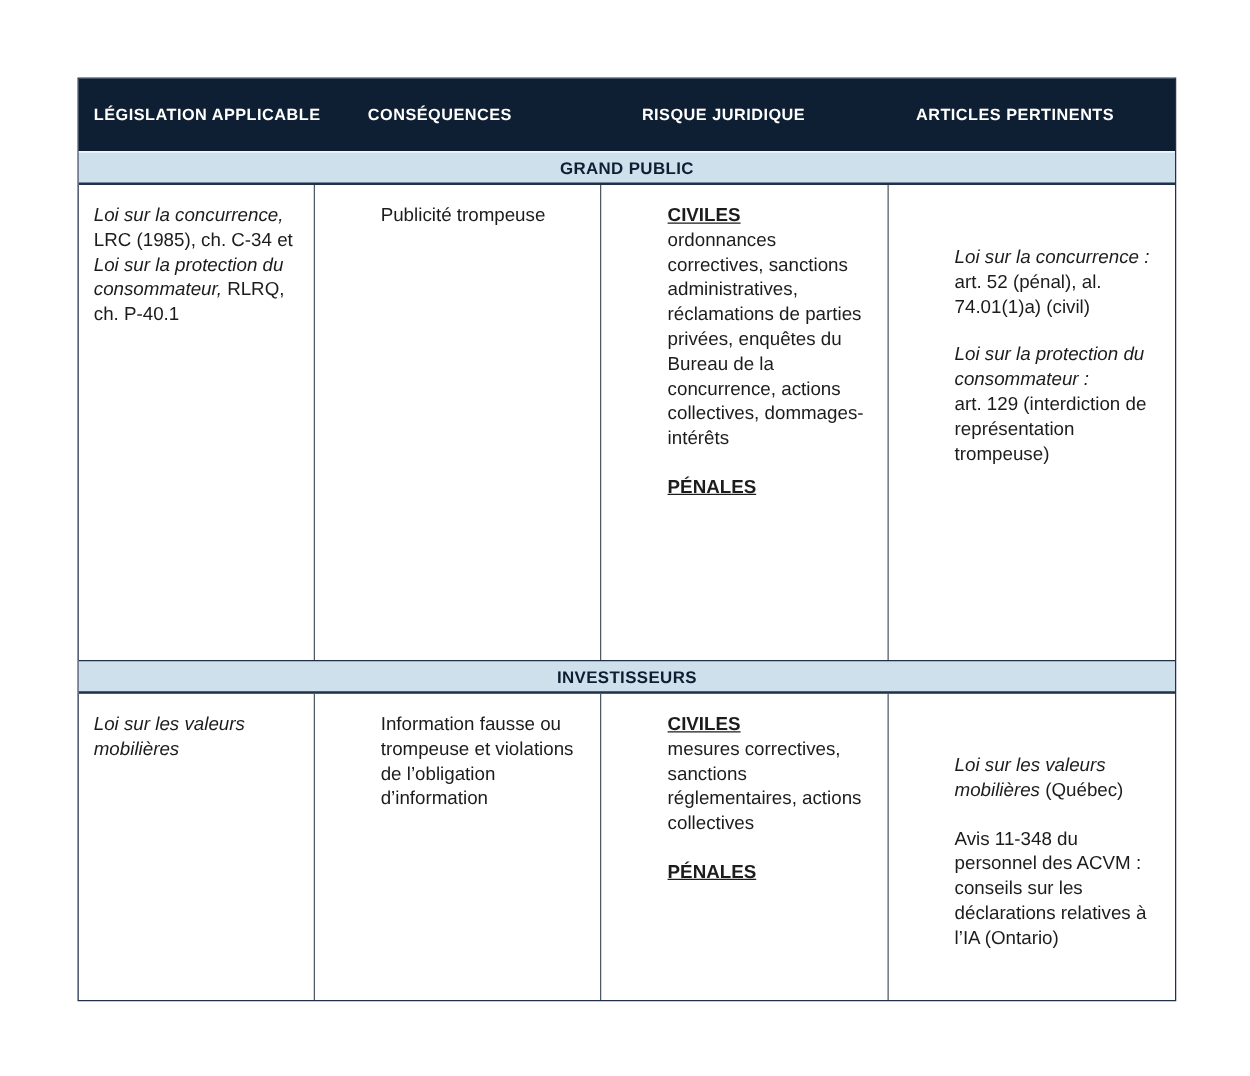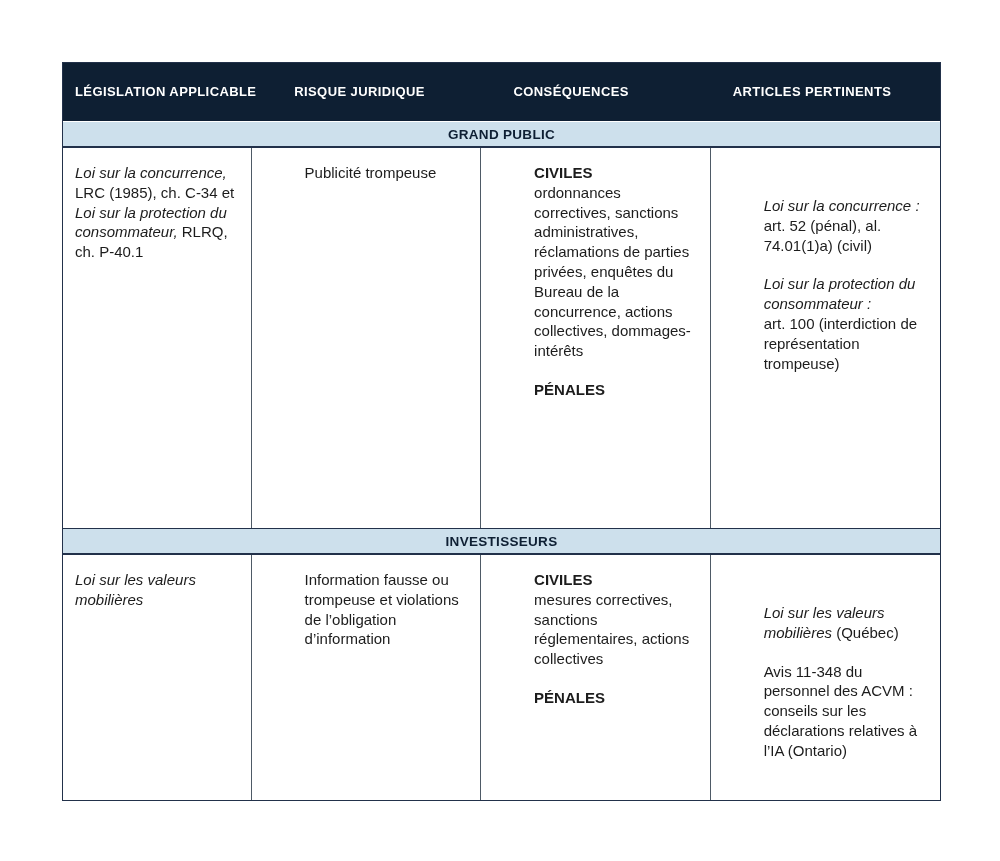--- a/index.html
+++ b/index.html
@@ -56,32 +56,32 @@
     padding: 15px 13px 12px 12px;
     font-size: 15px;
     line-height: 1.32;
     color: #1c1c1c;
     border-right: 1px solid #4e5a66;
   }
   .cell:last-child { border-right: none; margin-top: 33px; }
   .cell p { margin: 0 0 19px 0; }
   .cell p:last-child { margin-bottom: 0; }
   em { font-style: italic; }
-  .cons-heading { display: block; font-weight: 700; }
+  .cons-heading { display: block; font-weight: 700; text-decoration: underline; }
 </style>
 </head>
 <body>
 
 <div class="page">
   <div class="legal-table">
 
     <div class="thead">
       <div class="th">LÉGISLATION APPLICABLE</div>
+      <div class="th">CONSÉQUENCES</div>
       <div class="th">RISQUE JURIDIQUE</div>
-      <div class="th">CONSÉQUENCES</div>
       <div class="th">ARTICLES PERTINENTS</div>
     </div>
 
     <div class="section-bar">GRAND PUBLIC</div>
 
     <div class="row row-1">
       <div class="cell">
         <p><em>Loi sur la concurrence,</em><span> LRC (1985), ch. C-34 et </span><em>Loi sur la protection du consommateur,</em><span> RLRQ, ch. P-40.1</span></p>
       </div>
       <div class="cell">
@@ -90,21 +90,21 @@
       <div class="cell">
         <p>
           <span class="cons-heading">CIVILES</span><span><span>ordonnances correctives, sanctions administratives, réclamations de parties privées, enquêtes du Bureau de la concurrence, actions collectives, dommages-intérêts</span></span>
         </p>
         <p>
           <span class="cons-heading">PÉNALES</span>
         </p>
       </div>
       <div class="cell">
         <p><em>Loi sur la concurrence :</em><br><span>art. 52 (pénal), al. 74.01(1)a) (civil)</span></p>
-        <p><em>Loi sur la protection du consommateur :</em><br><span>art. 100 (interdiction de représentation trompeuse)</span></p>
+        <p><em>Loi sur la protection du consommateur :</em><br><span>art. 129 (interdiction de représentation trompeuse)</span></p>
       </div>
     </div>
 
     <div class="section-bar">INVESTISSEURS</div>
 
     <div class="row row-2">
       <div class="cell">
         <p><em>Loi sur les valeurs mobilières</em></p>
       </div>
       <div class="cell">

